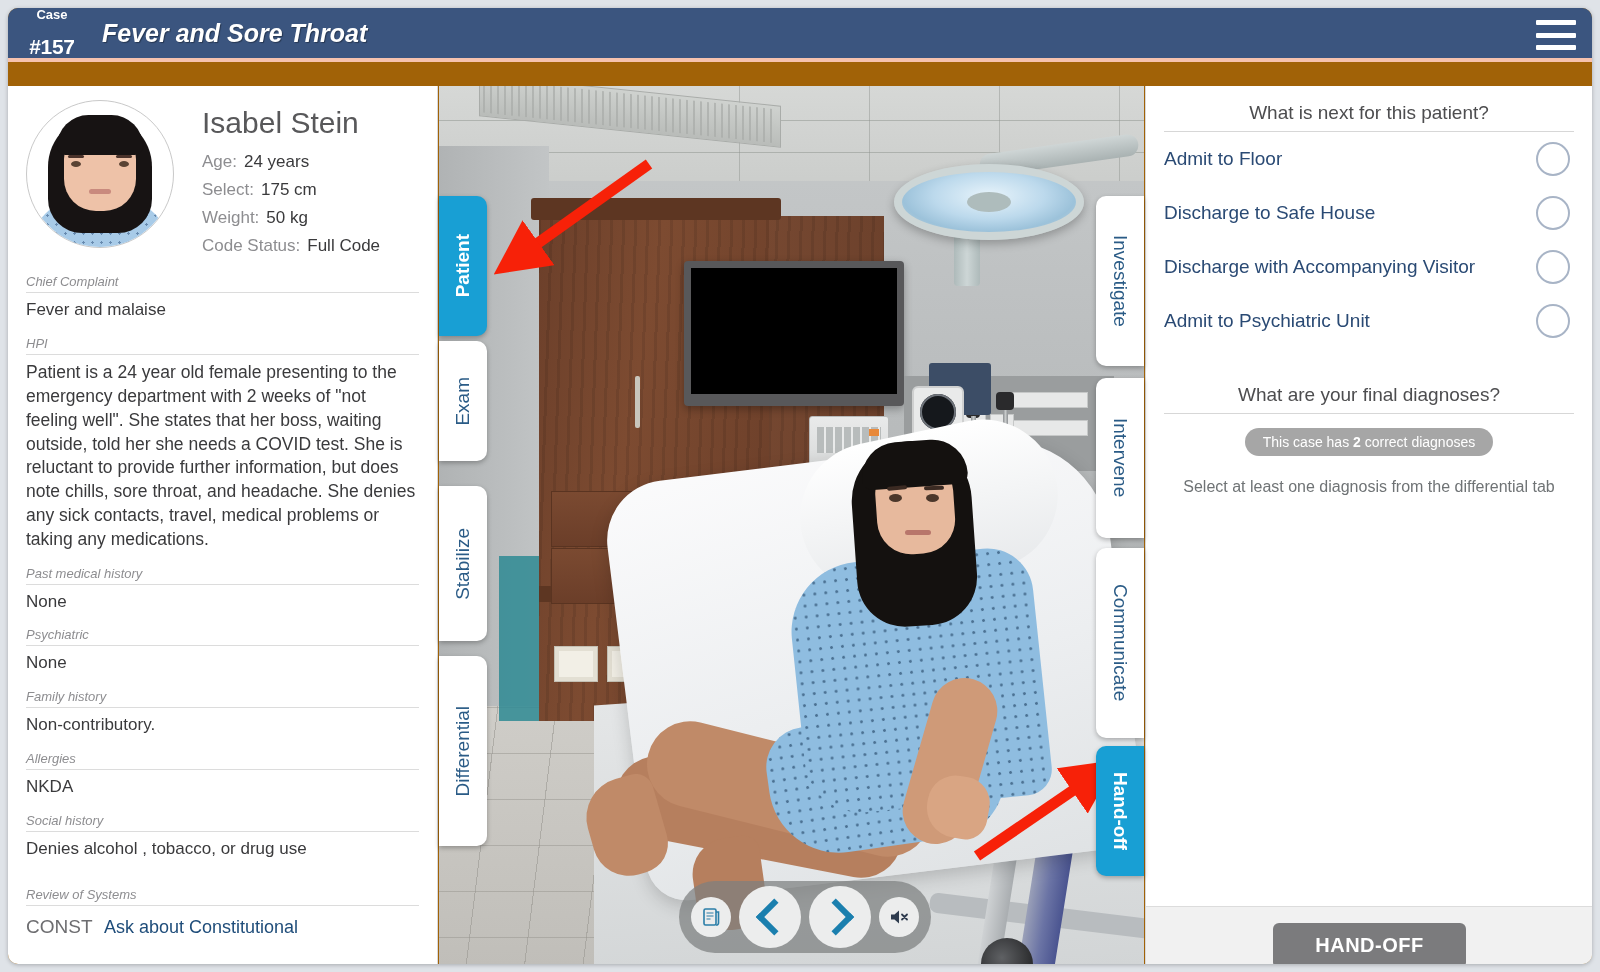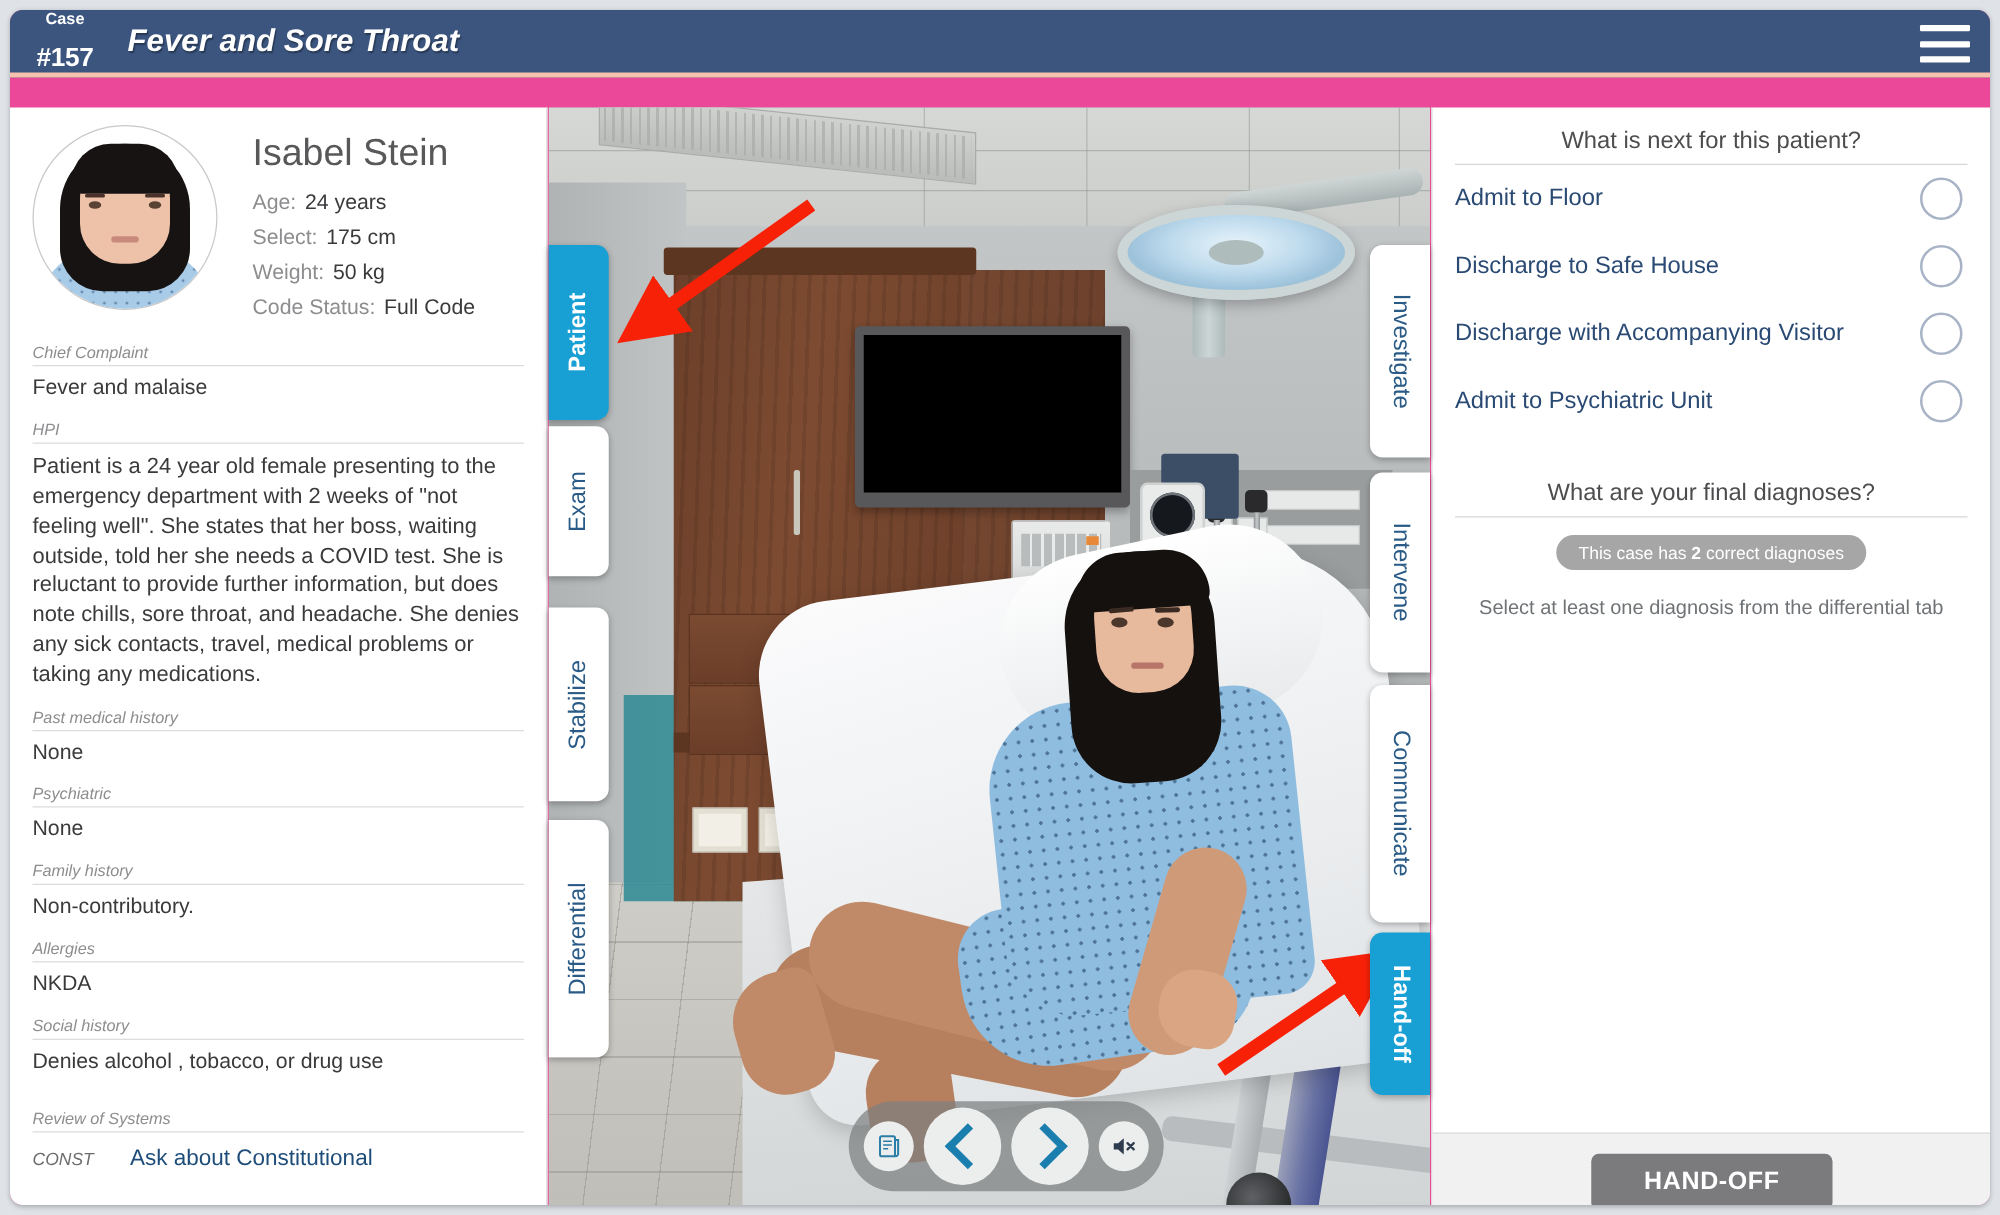--- a/index.html
+++ b/index.html
@@ -11,21 +11,21 @@
     background: #dfe3e8;
     font-family: "Liberation Sans", sans-serif;
   }
 
   #app {
     position: absolute;
     left: 8px;
     top: 8px;
     width: 1584px;
     height: 956px;
-    background: #ec4899;
+    background: #a16207;
     border-radius: 10px;
     overflow: hidden;
     box-shadow: 0 1px 4px rgba(0,0,0,0.25);
   }
 
   
   #header {
     position: absolute;
     left: 0; top: 0;
     width: 1584px;
@@ -240,22 +240,21 @@
     font-size: 17.5px;
     line-height: 1.36;
   }
   #ros-row {
     display: flex;
     align-items: baseline;
     margin-top: 10px;
     padding: 0 18px;
   }
   #ros-code {
-    font-size: 14px;
-    font-style: italic;
+    font-size: 19px;
     color: #6d6d70;
     width: 78px;
   }
   #ros-link {
     font-size: 18px;
     color: #1f4d7a;
     cursor: pointer;
   }
 
   

